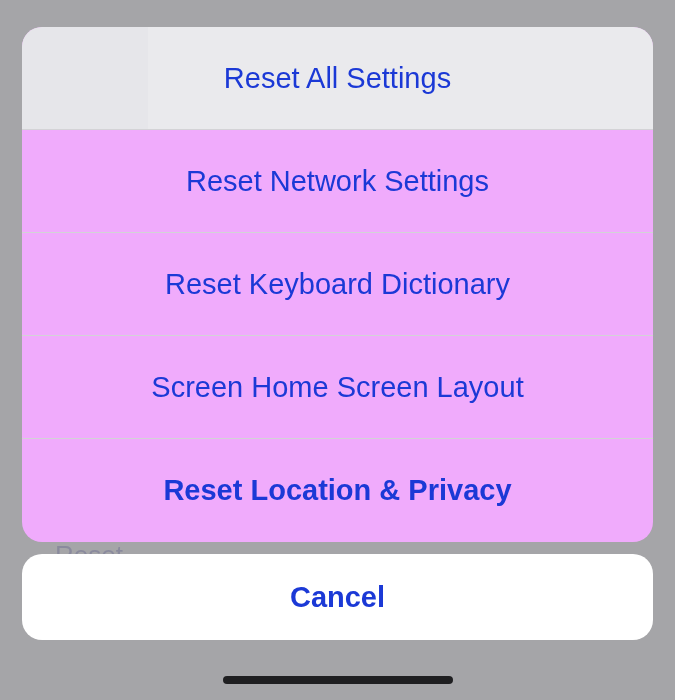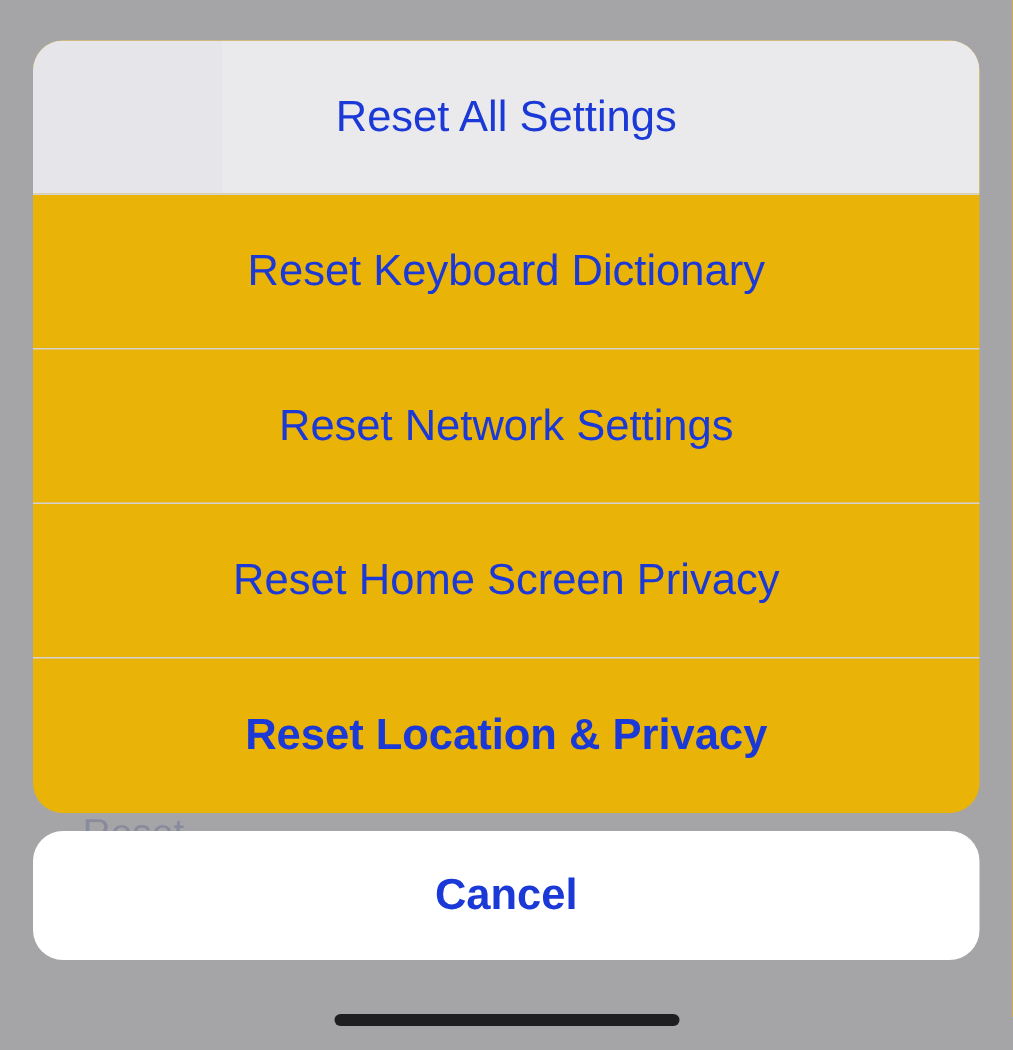--- a/index.html
+++ b/index.html
@@ -25,21 +25,21 @@
     }
     .sheet-container {
       position: absolute;
       left: 22px;
       right: 22px;
       top: 27px;
       display: flex;
       flex-direction: column;
     }
     .action-sheet {
-      background: #eab308;
+      background: #f0abfc;
       border-radius: 20px;
       overflow: hidden;
     }
     .action-item {
       height: 103px;
       display: flex;
       align-items: center;
       justify-content: center;
       border-bottom: 1px solid #d3d3d6;
       cursor: pointer;
@@ -82,27 +82,27 @@
 <body>
 
 <div class="backdrop-text">Reset</div>
 
 <div class="sheet-container">
   <div class="action-sheet">
     <div class="action-item">
       <span>Reset All Settings</span>
     </div>
     <div class="action-item">
+      <span>Reset Network Settings</span>
+    </div>
+    <div class="action-item">
       <span>Reset Keyboard Dictionary</span>
     </div>
     <div class="action-item">
-      <span>Reset Network Settings</span>
-    </div>
-    <div class="action-item">
-      <span>Reset Home Screen Privacy</span>
+      <span>Screen Home Screen Layout</span>
     </div>
     <div class="action-item">
       <span>Reset Location &amp; Privacy</span>
     </div>
   </div>
   <div class="cancel-button">
     <span>Cancel</span>
   </div>
 </div>
 

